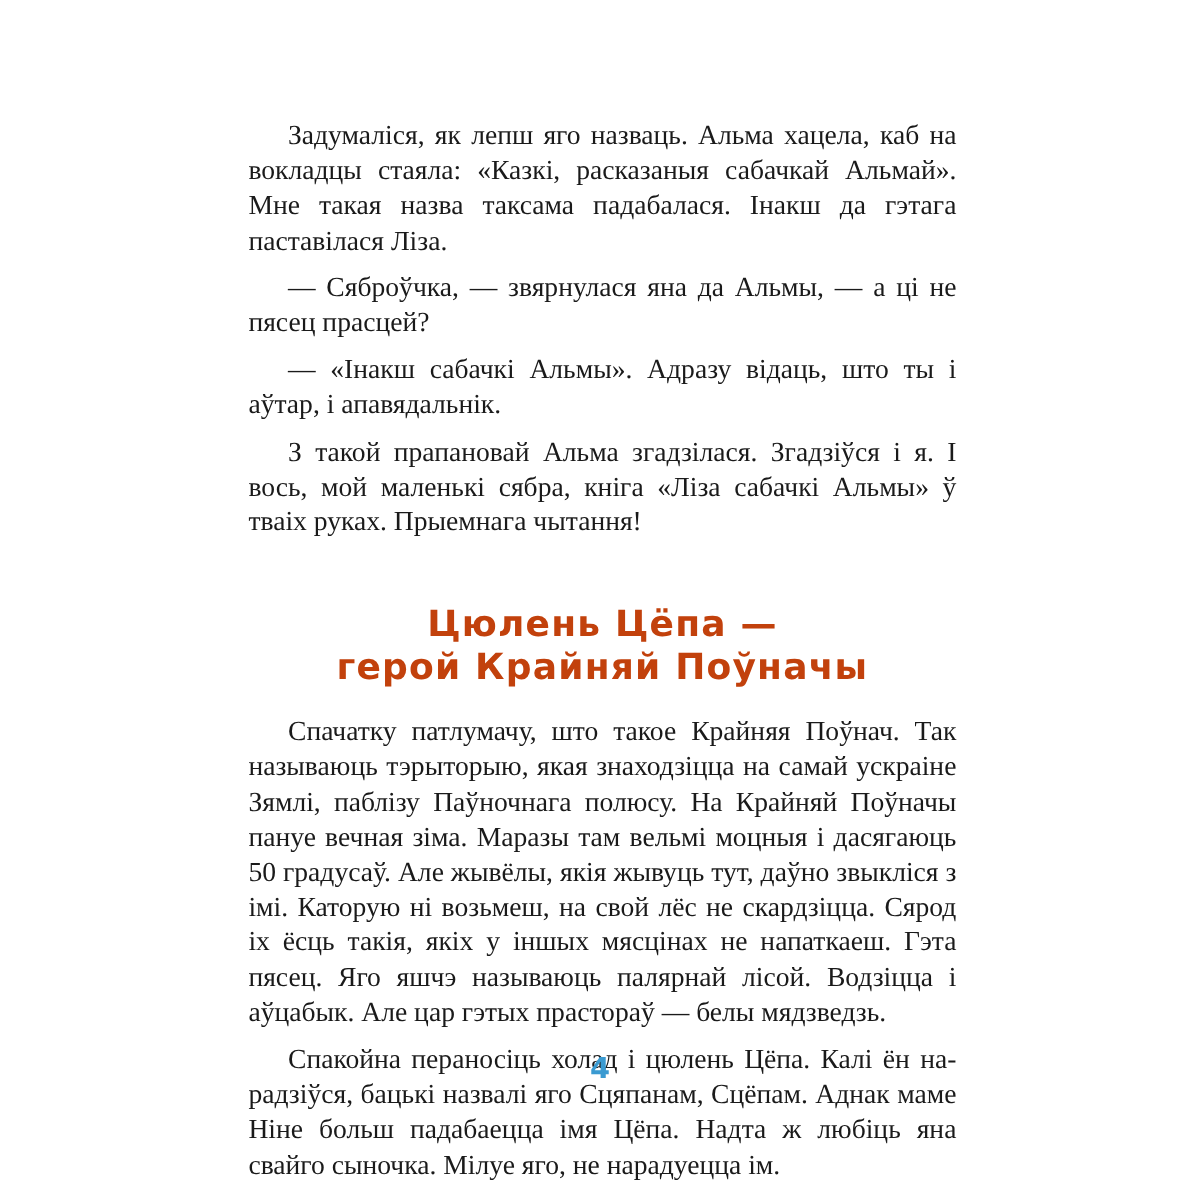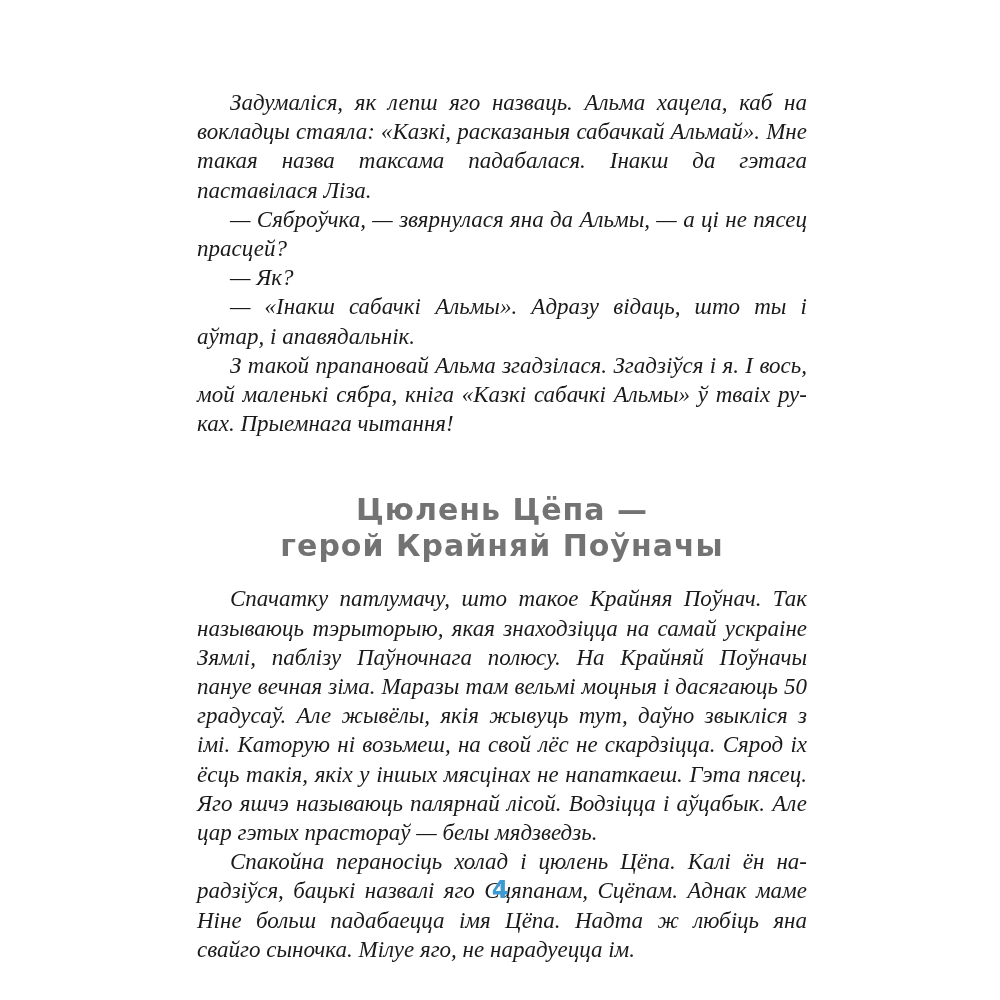--- a/index.html
+++ b/index.html
@@ -8,34 +8,33 @@
       position: absolute;
       left: 197px;
       top: 88px;
       width: 610px;
       font-family: "Liberation Serif", "DejaVu Serif", serif;
       font-size: 23px;
       line-height: 29.2px;
       color: #1a1a1a;
     }
     .para {
-      margin: 0;
+      margin: 10px;
       text-indent: 33px;
       text-align: justify;
       hyphens: manual;
-      font-style: italic;
     }
     .heading {
       margin: 54px 0 20px 0;
       text-align: center;
       font-family: "DejaVu Sans", "Liberation Sans", sans-serif;
       font-weight: bold;
       font-size: 30px;
       line-height: 36px;
-      color: #737373;
+      color: #c2410c;
       letter-spacing: 1px;
     }
     .heading span { display: block; }
     .page-number {
       position: absolute;
       left: 0;
       width: 1000px;
       top: 876px;
       text-align: center;
       font-family: "DejaVu Sans", "Liberation Sans", sans-serif;
@@ -43,23 +42,22 @@
       font-size: 24px;
       color: #3a9ad1;
     }
   </style>
 </head>
 <body>
 
 <div class="page">
   <p class="para">Задумаліся, як лепш яго назваць. Альма хацела, каб на вокладцы стаяла: «Казкі, расказаныя сабачкай Альмай». Мне такая назва таксама падабалася. Інакш да гэтага паставілася Ліза.</p>
   <p class="para">— Сяброўчка, — звярнулася яна да Альмы, — а ці не пясец прасцей?</p>
-  <p class="para">— Як?</p>
   <p class="para">— «Інакш сабачкі Альмы». Адразу відаць, што ты і аўтар, і апавядальнік.</p>
-  <p class="para">З такой прапановай Альма згадзілася. Згадзіўся і я. І вось, мой маленькі сябра, кніга «Казкі сабачкі Альмы» ў тваіх ру­ках. Прыемнага чытання!</p>
+  <p class="para">З такой прапановай Альма згадзілася. Згадзіўся і я. І вось, мой маленькі сябра, кніга «Ліза сабачкі Альмы» ў тваіх ру­ках. Прыемнага чытання!</p>
 
   <h2 class="heading">
     <span>Цюлень Цёпа —</span>
     <span>герой Крайняй Поўначы</span>
   </h2>
 
   <p class="para">Спачатку патлумачу, што такое Крайняя Поўнач. Так называюць тэрыторыю, якая знаходзіцца на самай ускраіне Зямлі, паблізу Паўночнага полюсу. На Крайняй Поўначы пануе вечная зіма. Маразы там вельмі моцныя і дасягаюць 50 гра­дусаў. Але жывёлы, якія жывуць тут, даўно звыкліся з імі. Каторую ні возьмеш, на свой лёс не скардзіцца. Сярод іх ёсць такія, якіх у іншых мясцінах не напаткаеш. Гэта пясец. Яго яшчэ называюць палярнай лісой. Водзіцца і аўцабык. Але цар гэтых прастораў — белы мядзведзь.</p>
   <p class="para">Спакойна пераносіць холад і цюлень Цёпа. Калі ён на­радзіўся, бацькі назвалі яго Сцяпанам, Сцёпам. Аднак маме Ніне больш падабаецца імя Цёпа. Надта ж любіць яна свайго сыночка. Мілуе яго, не нарадуецца ім.</p>
 </div>
 

